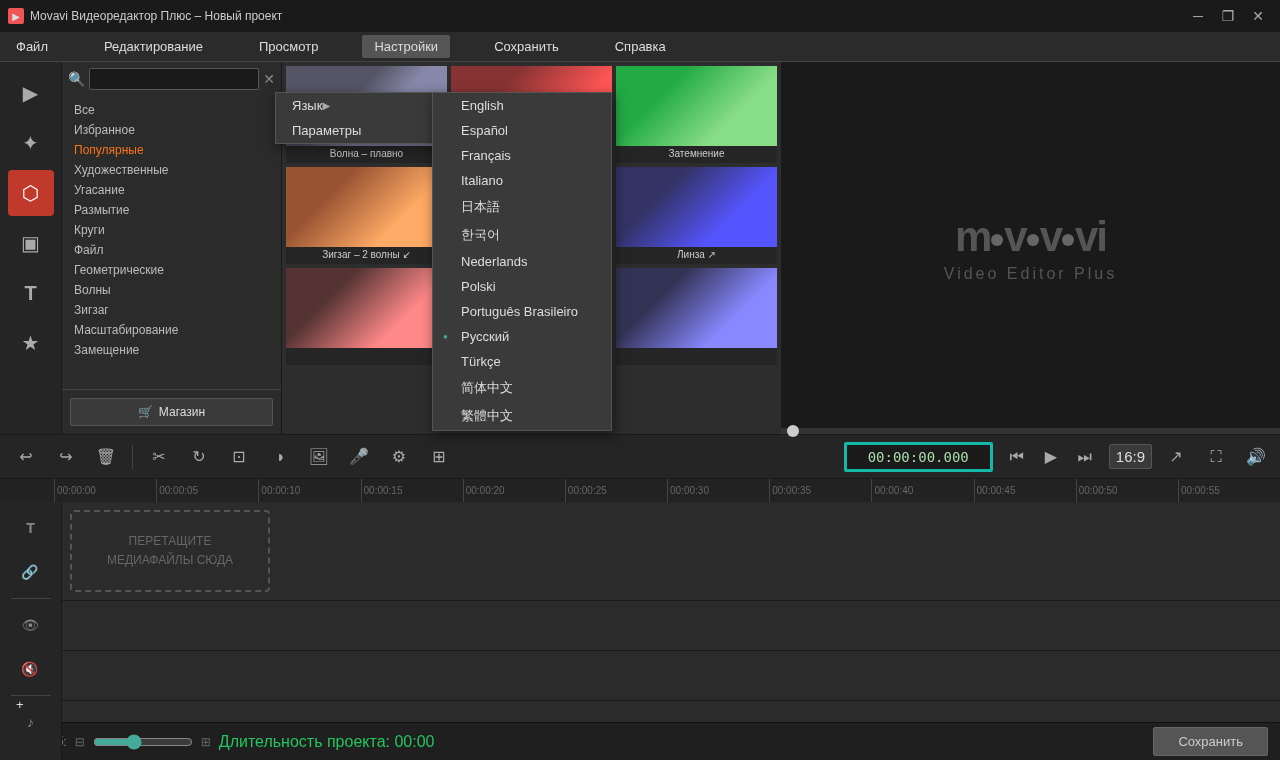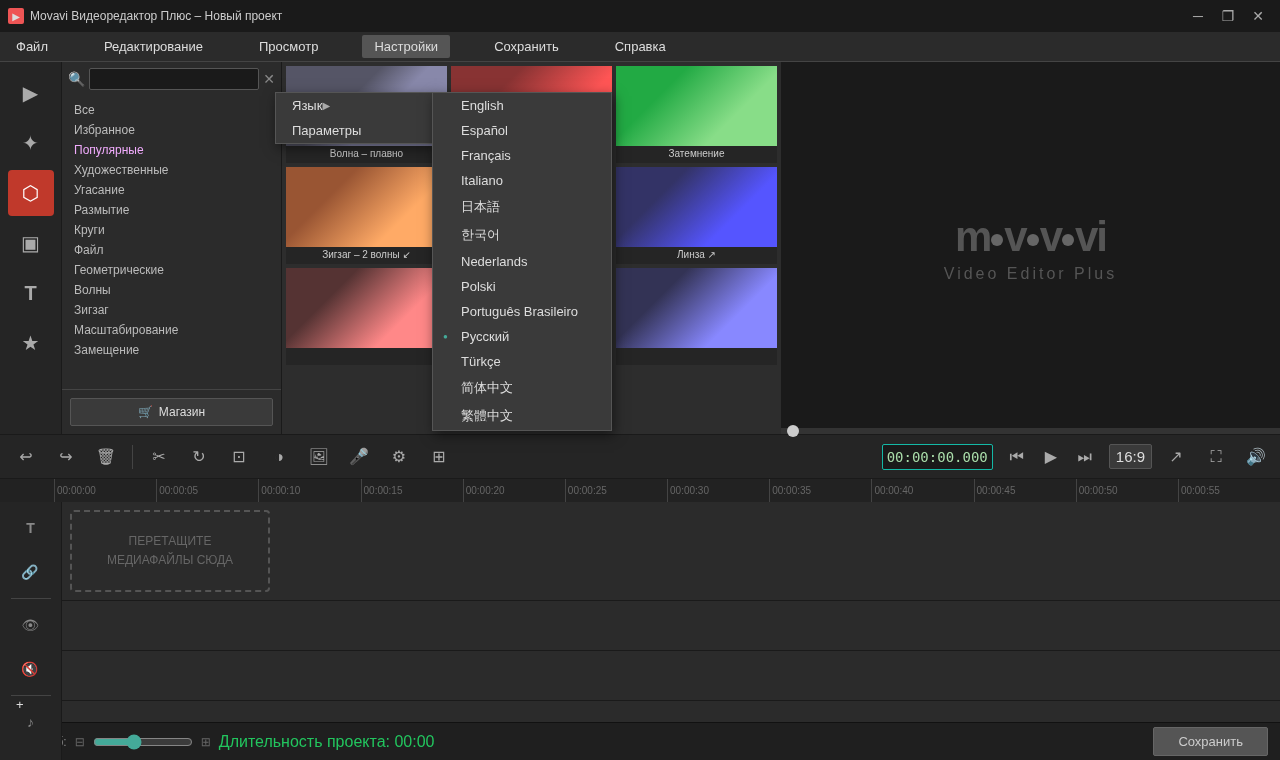--- a/index.html
+++ b/index.html
@@ -134,21 +134,21 @@
       flex: 1;
       overflow-y: auto;
       padding: 4px 0;
     }
     .filter-category {
       padding: 3px 12px;
       cursor: pointer;
       font-size: 12px;
       color: #bbb;
     }
-    .filter-category.active { color: #f0abfc; }
+    .filter-category.active { color: #f97316; }
     .filters-shop {
       padding: 8px;
       border-top: 1px solid #444;
     }
     .shop-btn {
       width: 100%;
       padding: 6px;
       background: #3a3a3a;
       border: 1px solid #555;
       color: #ddd;
@@ -224,23 +224,23 @@
       margin: 0 4px;
     }
     .toolbar-time {
       margin-left: auto;
       display: flex;
       align-items: center;
       gap: 8px;
     }
     .time-display {
       background: #1a1a1a;
-      border: 1px solid #14b8a6;
+      border: 3px solid #14b8a6;
       color: #aaddaa;
-      padding: 4px 4px;
+      padding: 4px 21px;
       font-family: monospace;
       font-size: 14px;
       border-radius: 2px;
     }
     .playback-controls {
       display: flex;
       align-items: center;
       gap: 2px;
     }
     .play-btn {

